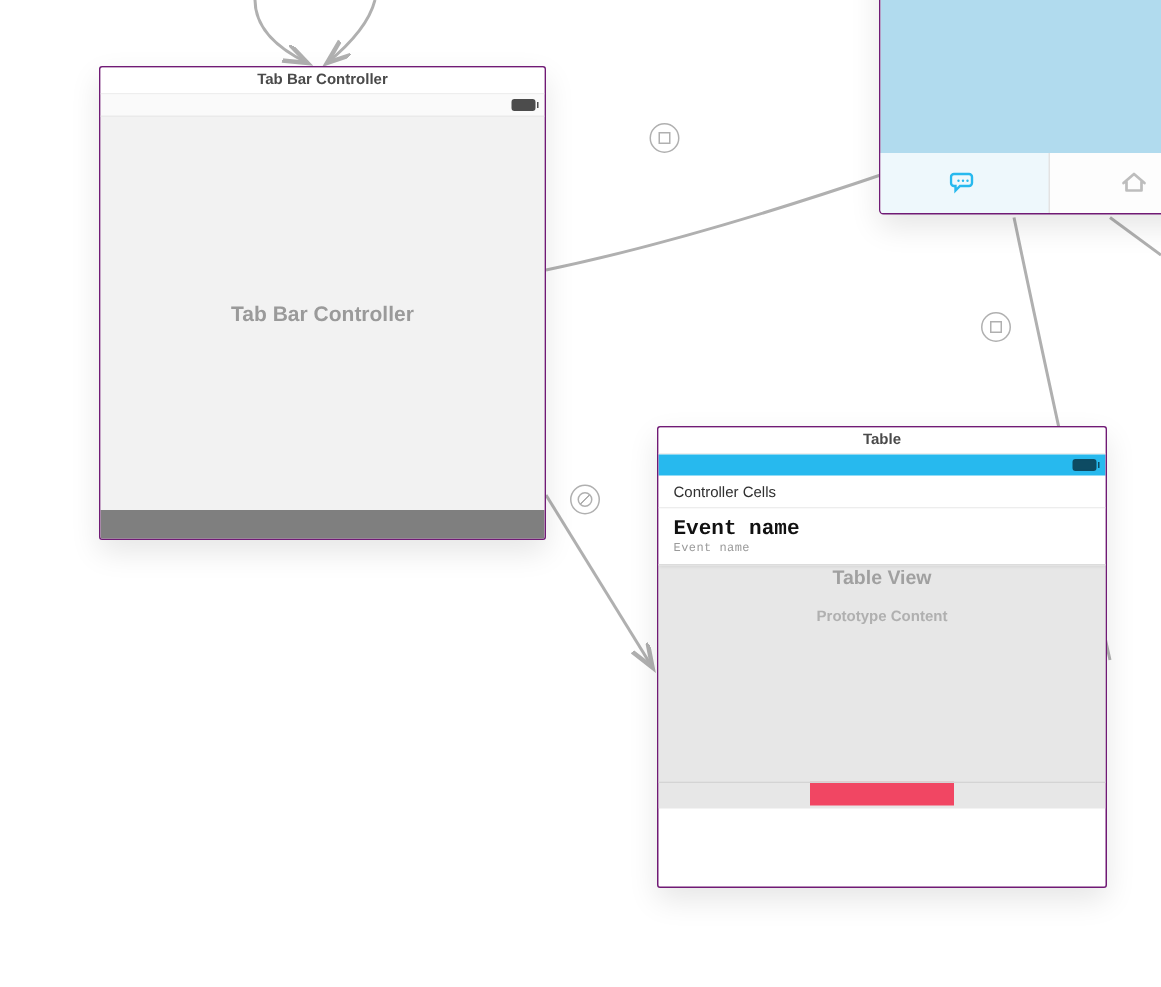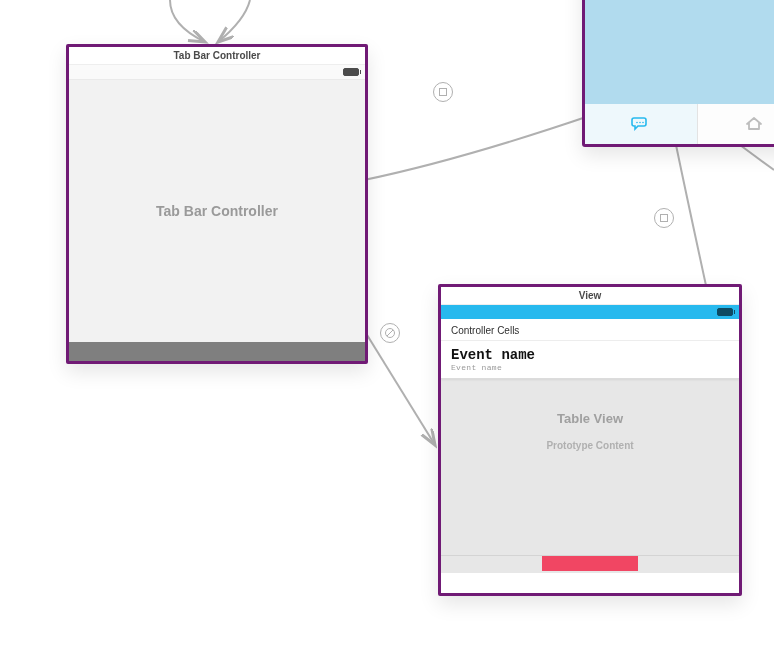--- a/index.html
+++ b/index.html
@@ -13,21 +13,21 @@
     position: relative;
   }
   svg.connectors {
     position: absolute;
     top: 0; left: 0;
     width: 774px; height: 658px;
     pointer-events: none;
   }
   .scene {
     position: absolute;
-    border: 3px solid #701a75;
+    border: 1px solid #701a75;
     box-shadow: 0 8px 20px rgba(0,0,0,0.1);
     background: #fff;
     border-radius: 2px;
     overflow: hidden;
   }
   .scene-title {
     font-size: 10px;
     font-weight: 600;
     text-align: center;
     padding: 3px 0;
@@ -173,21 +173,20 @@
     color: #9a9a9a;
     letter-spacing: 0.3px;
   }
   #item-scene .table-body-area {
     background: #e7e7e7;
     height: 144px;
     display: flex;
     flex-direction: column;
     align-items: center;
     justify-content: flex-start;
-    padding-top: 32px;
     outline: 1px solid #d4d4d4;
     outline-offset: 0;
     position: relative;
     margin: 0 0;
   }
   #item-scene .table-body-area .tv1 {
     color: #a0a0a0;
     font-size: 13px;
     font-weight: 700;
   }
@@ -295,21 +294,21 @@
     </div>
     <div class="tab">
       <svg width="20" height="16" viewBox="0 0 20 16">
         <path d="M3 8 L10 2 L17 8 M5 7 v6 h10 v-6" fill="none" stroke="#bdbdbd" stroke-width="1.8" stroke-linejoin="round" stroke-linecap="round"></path>
       </svg>
     </div>
   </div>
 </div>
 
 <div id="item-scene" class="scene">
-  <div class="scene-title">View</div>
+  <div class="scene-title">Table</div>
   <div class="status-bar">
     <div class="battery"></div>
   </div>
   <div class="proto-label">Controller Cells</div>
   <div class="cell">
     <div class="cell-title">Event name</div>
     <div class="cell-sub">Event name</div>
   </div>
   <div class="table-body-area">
     <div class="tv1">Table View</div>

